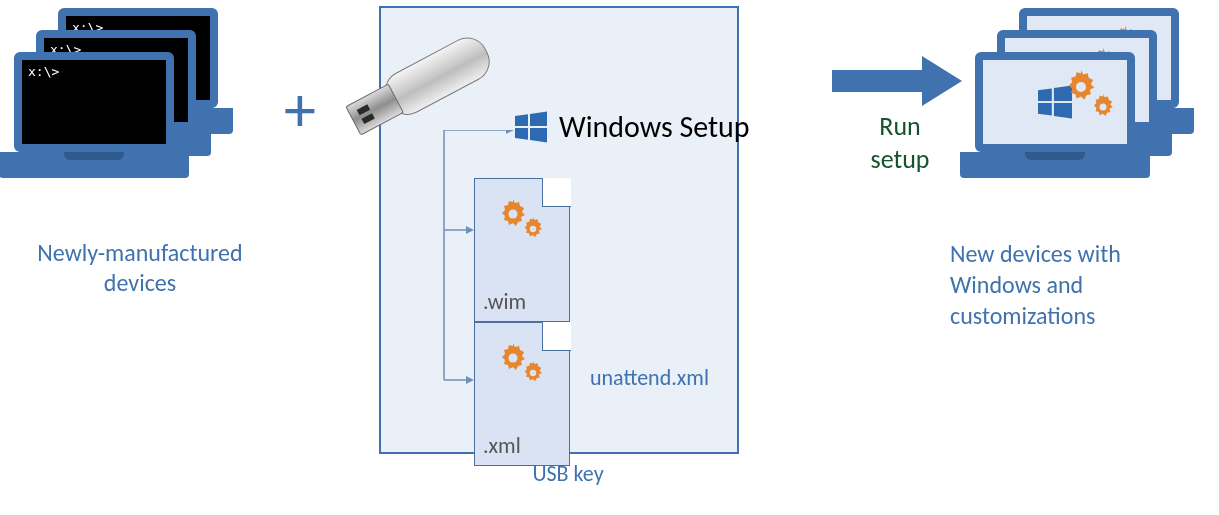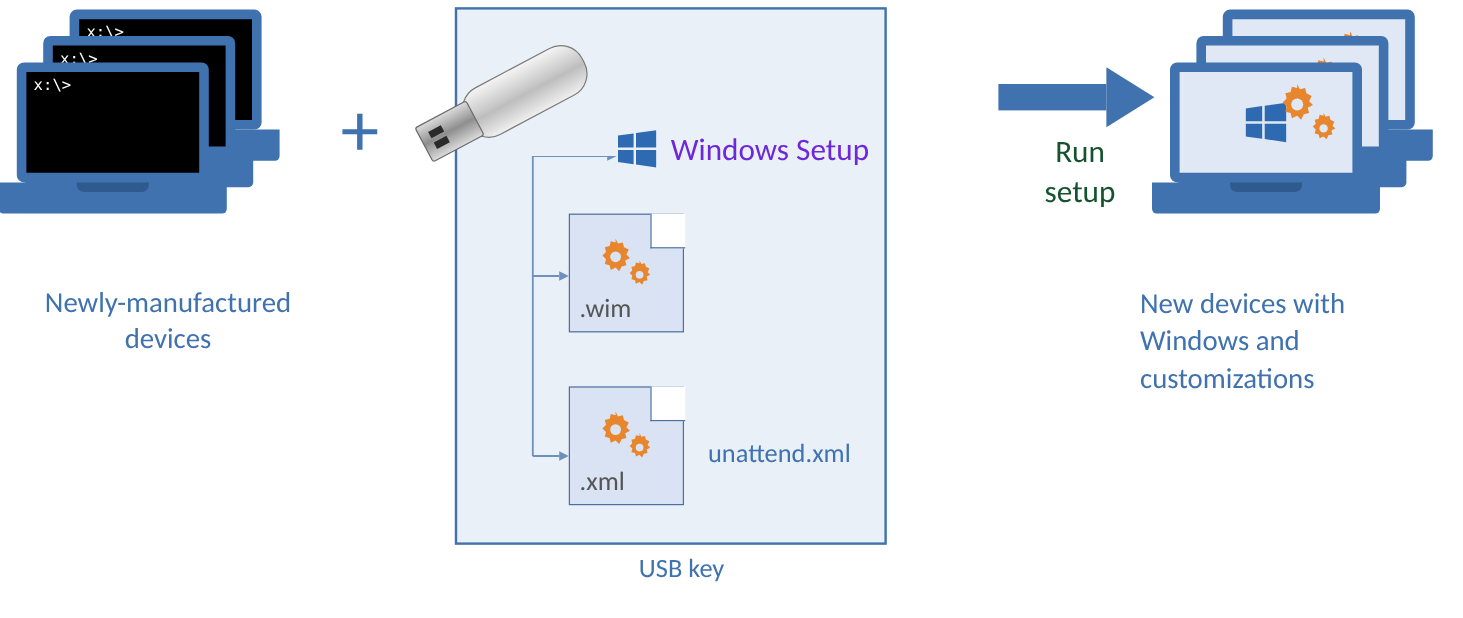--- a/index.html
+++ b/index.html
@@ -103,27 +103,27 @@
 
   
   .ws-row {
     position: absolute;
     left: 515px; top: 108px;
     display: flex; align-items: center; gap: 12px;
   }
   .win-logo {
     width: 32px; height: 32px;
   }
-  .ws-text { color: #6d28d9; font-size: 26px; }
+  .ws-text { color: #000000; font-size: 30px; }
 
   
   .file-box {
     position: absolute;
     width: 96px;
-    height: 99px;
+    height: 144px;
     background: #d9e3f3;
     border: 1.5px solid #4a6fa0;
   }
   .file-box::before {
     content: "";
     position: absolute;
     top: -1.5px; right: -1.5px;
     width: 28px; height: 28px;
     background: #fff;
     border-left: 1.5px solid #4a6fa0;

